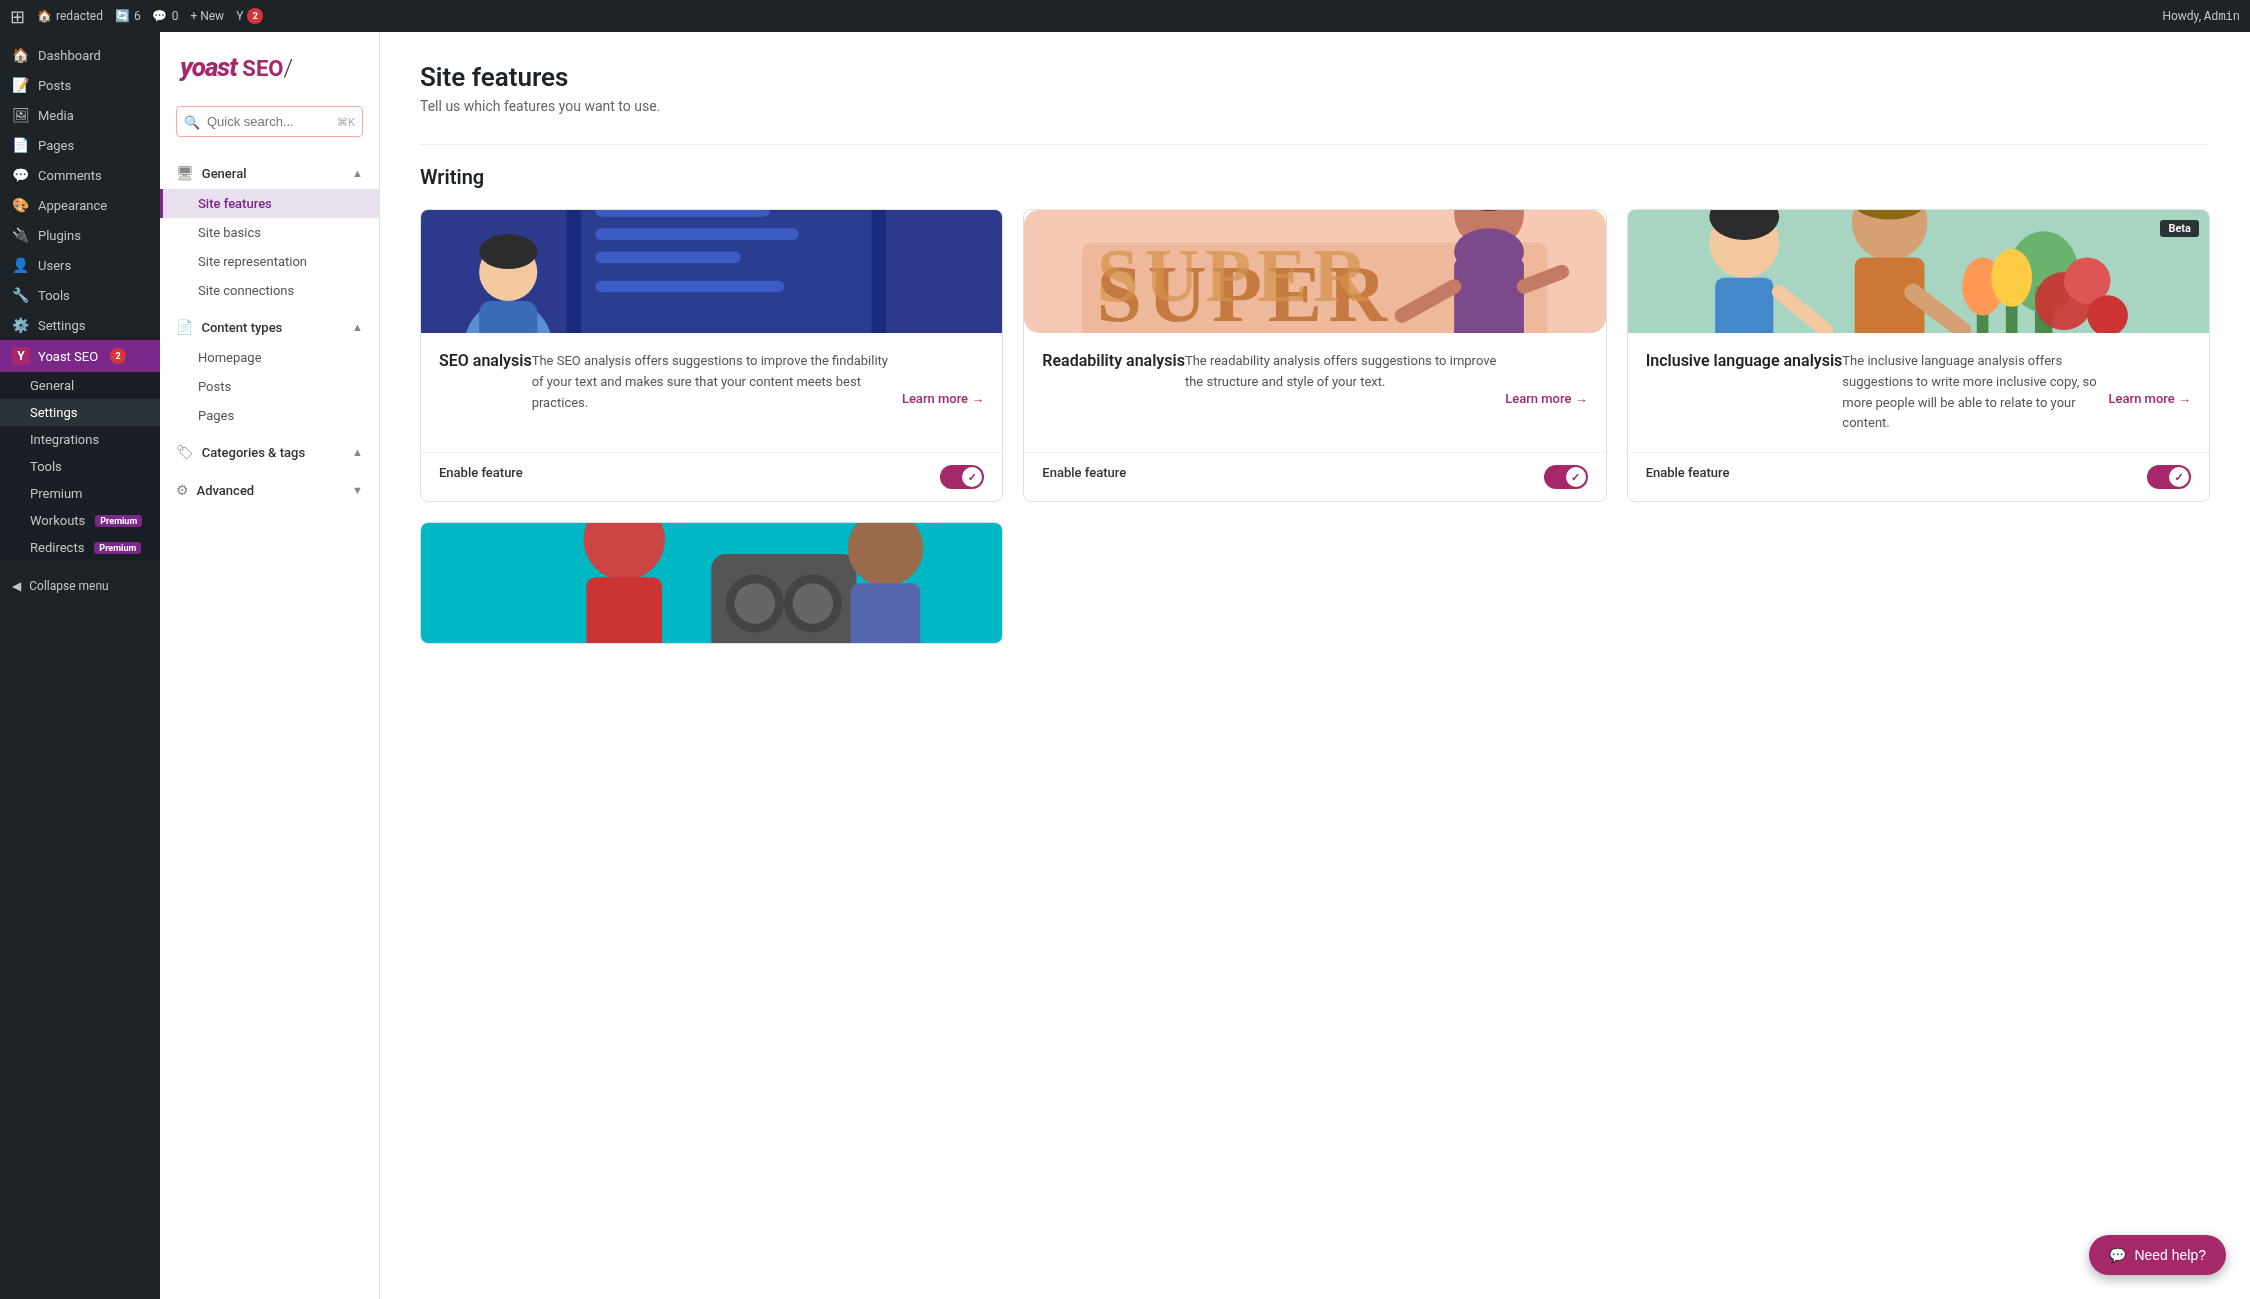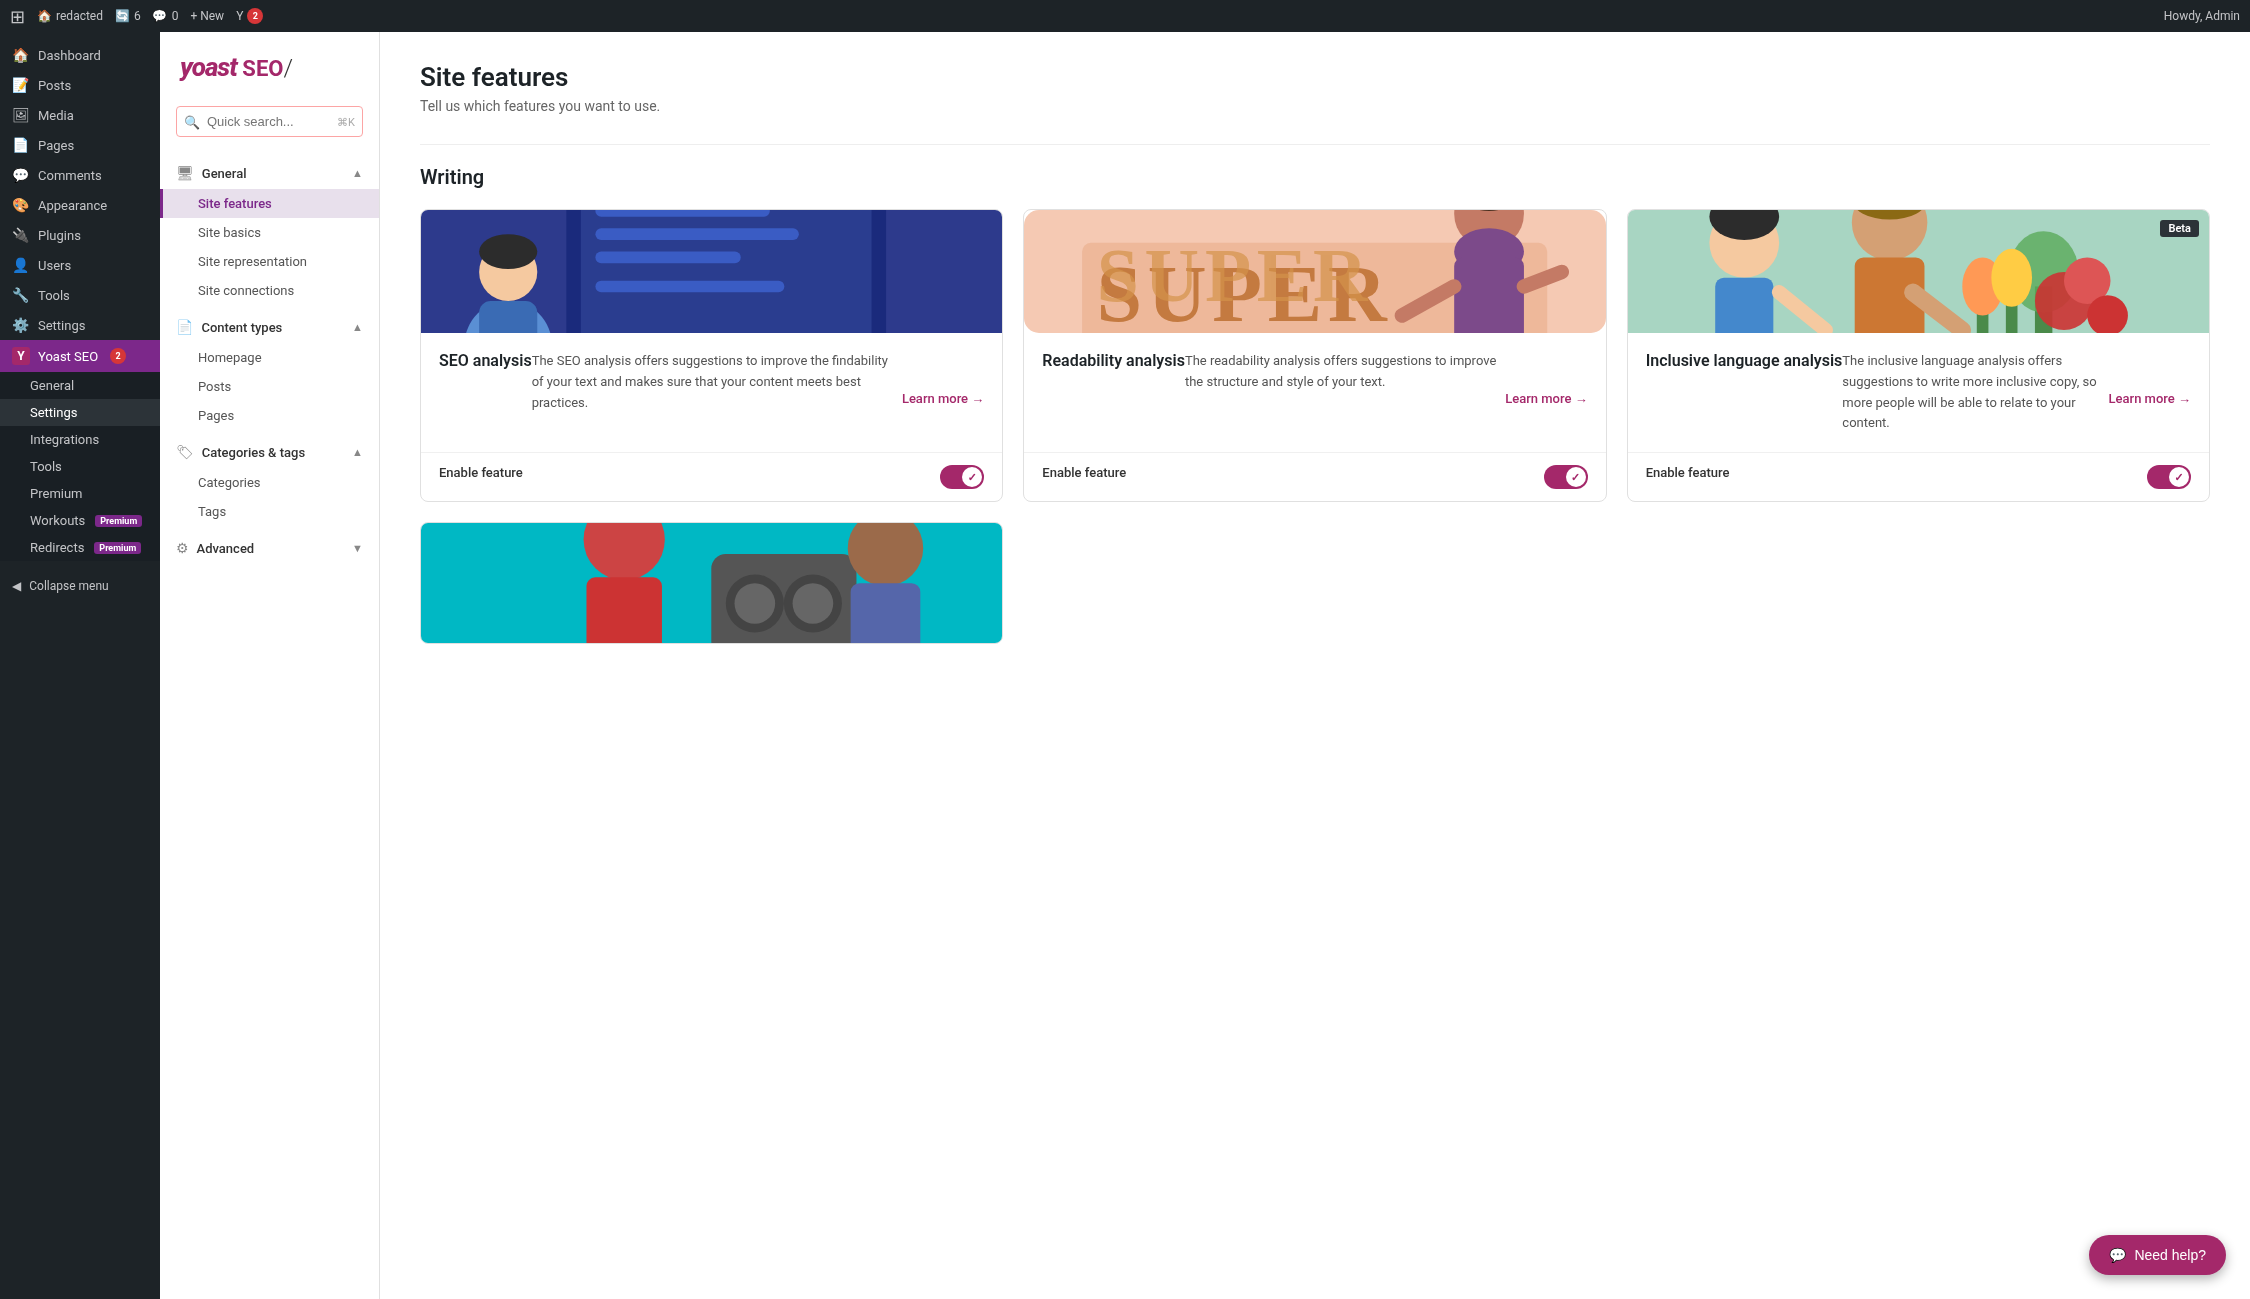--- a/index.html
+++ b/index.html
@@ -278,21 +278,21 @@
       <span>+ New</span>
     </span>
     <span class="admin-bar-item">
       <span>Y</span>
       <span class="admin-bar-badge">2</span>
     </span>
   </div>
   <div class="admin-bar-right">
     <span class="howdy">
       <span>Howdy,</span>
-      <span style="cursor:pointer;">Admin</span>
+      <span style="cursor:pointer;font-family:Liberation Mono, monospace;">Admin</span>
     </span>
   </div>
 </div>
 
 <div class="main-layout">
 
   <div class="wp-sidebar">
     <div class="sidebar-item">
       <span class="sidebar-icon">🏠</span>
       <span>Dashboard</span>
@@ -404,24 +404,20 @@
       </div>
 
       <div class="yoast-nav-section">
         <div class="yoast-nav-header">
           <div class="yoast-nav-header-left">
             <span class="nav-section-icon">🏷</span>
             <span>Categories &amp; tags</span>
           </div>
           <span class="nav-chevron">▲</span>
         </div>
-        <div class="yoast-nav-sub">
-          <div class="yoast-nav-sub-item">Categories</div>
-          <div class="yoast-nav-sub-item">Tags</div>
-        </div>
       </div>
 
       <div class="yoast-nav-section">
         <div class="yoast-nav-header">
           <div class="yoast-nav-header-left">
             <span class="nav-section-icon">⚙</span>
             <span>Advanced</span>
           </div>
           <span class="nav-chevron">▼</span>
         </div>

